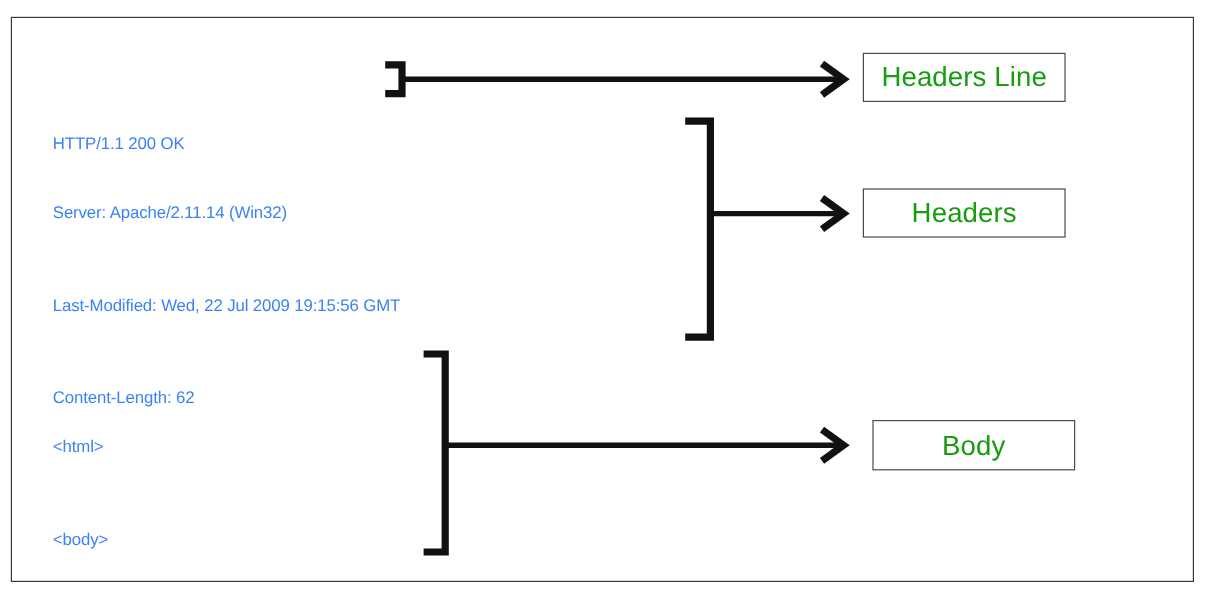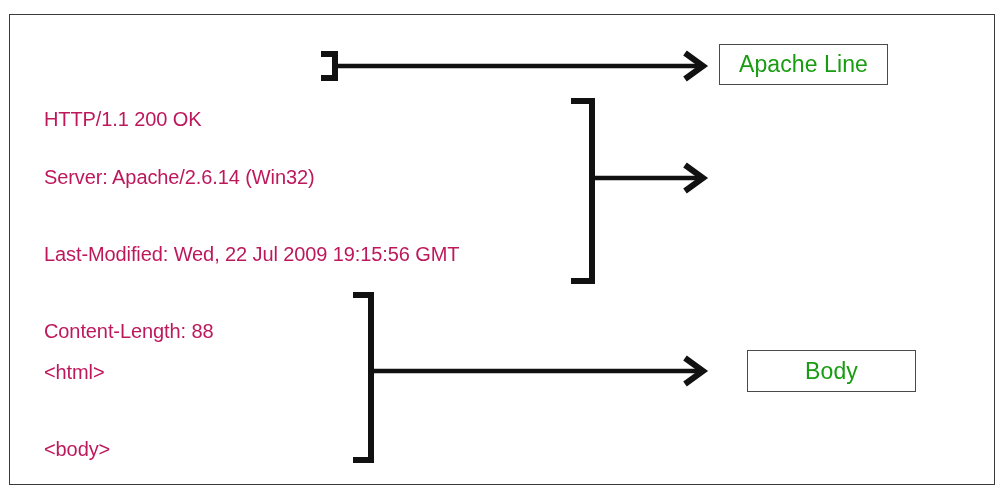--- a/index.html
+++ b/index.html
@@ -26,23 +26,23 @@
     top: 14px;
     width: 986px;
     height: 471px;
     border: 1.5px solid #3a3a3a;
     box-sizing: border-box;
     background: #ffffff;
   }
   
   .msg-block {
     position: absolute;
-    color: #be185d;
+    color: #3b82f6;
     font-family: "Liberation Sans", sans-serif;
-    font-size: 20px;
+    font-size: 14px;
     line-height: 25.6px;
     white-space: pre;
     letter-spacing: -0.1px;
   }
   .msg-line {
     display: block;
     white-space: pre;
   }
   #status-line-text {
     left: 44px;
@@ -75,21 +75,21 @@
     width: 169px;
     height: 41px;
   }
   #box-headers {
     left: 719px;
     top: 157px;
     width: 169px;
     height: 41px;
   }
   #box-body {
-    left: 747px;
+    left: 727px;
     top: 350px;
     width: 169px;
     height: 42px;
   }
   
   #connectors {
     position: absolute;
     left: 0;
     top: 0;
     width: 1007px;
@@ -122,23 +122,23 @@
 
 <div id="canvas">
 
   <div class="frame"></div>
 
   <div class="msg-block" id="status-line-text">
     <span class="msg-line">HTTP/1.1 200 OK</span>
   </div>
 
   <div class="msg-block" id="headers-text">
-    <span class="msg-line">Server: Apache/2.6.14 (Win32)</span>
+    <span class="msg-line">Server: Apache/2.11.14 (Win32)</span>
     <span class="msg-line">Last-Modified: Wed, 22 Jul 2009 19:15:56 GMT</span>
-    <span class="msg-line">Content-Length: 88</span>
+    <span class="msg-line">Content-Length: 62</span>
     
   </div>
 
   <div class="msg-block" id="body-text">
     <span class="msg-line">&lt;html&gt;</span>
     <span class="msg-line">&lt;body&gt;</span>
     
     
     
   </div>
@@ -152,19 +152,22 @@
     <path class="bracket" d="M 571 101 L 592 101 L 592 281 L 571 281"></path>
     <line class="arrow-line" x1="592" y1="178" x2="700" y2="178"></line>
     <path class="arrow-head" d="M 685 165 L 703 178 L 685 191"></path>
 
     <path class="bracket" d="M 353 295 L 371 295 L 371 460 L 353 460"></path>
     <line class="arrow-line" x1="371" y1="371" x2="700" y2="371"></line>
     <path class="arrow-head" d="M 685 358 L 703 371 L 685 384"></path>
   </svg>
 
   <div class="label-box" id="box-status-line">
-    <span>Apache Line</span>
+    <span>Headers Line</span>
+  </div>
+  <div class="label-box" id="box-headers">
+    <span>Headers</span>
   </div>
   <div class="label-box" id="box-body">
     <span>Body</span>
   </div>
 
 </div>
 
 </body></html>

